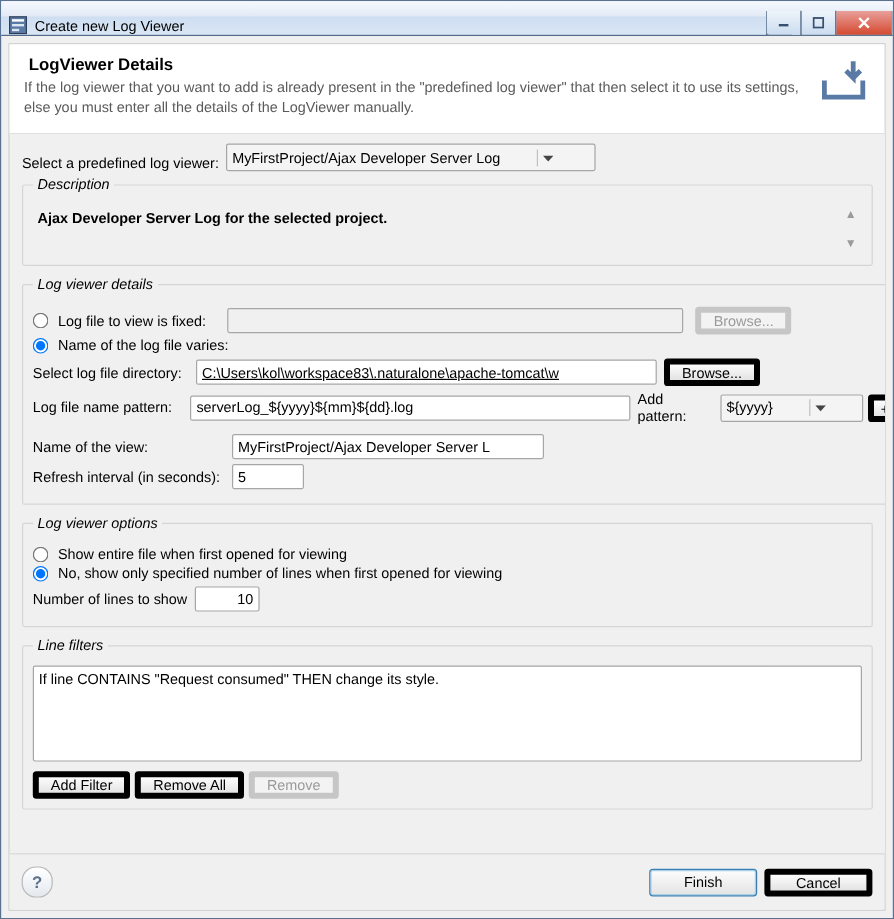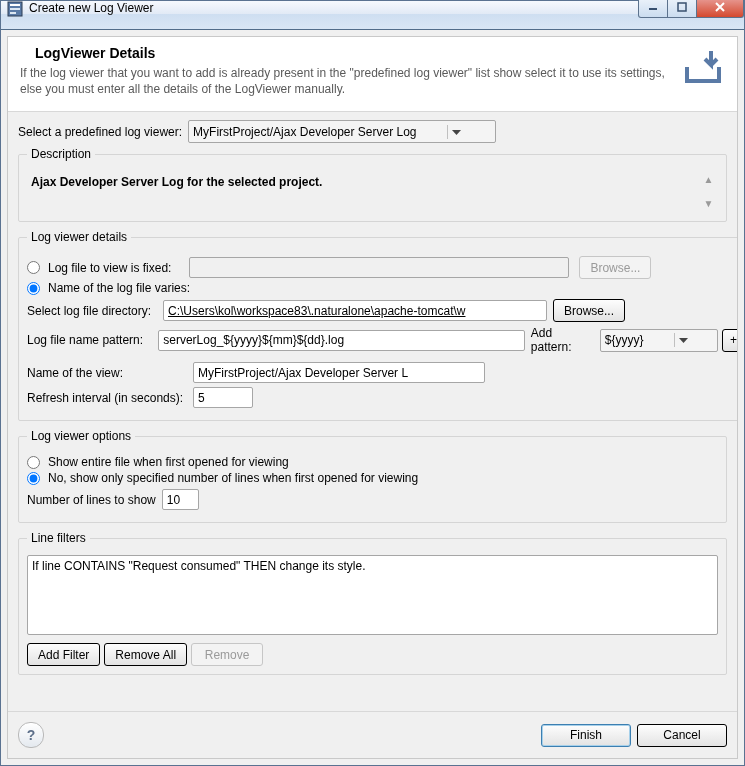--- a/index.html
+++ b/index.html
@@ -1,58 +1,58 @@
 <!DOCTYPE html>
 <html><head>
 <meta charset="utf-8">
 <style>
   html,body{margin:0;padding:0;font-family:"Segoe UI",Tahoma,sans-serif;font-size:12px;color:#000;background:#fff;}
   .window{width:745px;height:766px;box-sizing:border-box;border:1px solid #5a7291;background:#f0f0f0;display:flex;flex-direction:column;}
-  .titlebar{height:28px;background:linear-gradient(to bottom,#f6f9fe 0%,#e2eaf6 45%,#cedef1 46%,#d9e6f5 100%);border-bottom:1px solid #516c8a;display:flex;align-items:flex-start;padding:0 0 0 6px;}
+  .titlebar{height:28px;background:linear-gradient(to bottom,#f6f9fe 0%,#e2eaf6 45%,#cedef1 46%,#d9e6f5 100%);border-bottom:1px solid #516c8a;display:flex;align-items:flex-end;padding:0 0 0 6px;}
   .titlebar .appicon{width:16px;height:16px;margin-right:6px;display:flex;align-items:center;justify-content:center;}
   .titlebar .title{flex:1;font-size:12px;color:#000;}
   .titlebar .winbtns{display:flex;height:20px;margin-top:-4px;}
   .winbtn{width:28px;height:20px;border:1px solid #5c728d;border-top:none;margin-left:-1px;display:flex;align-items:center;justify-content:center;background:linear-gradient(to bottom,#eef4fb,#cbdcef);}
   .winbtn:last-child{border-bottom-right-radius:3px;}
   .winbtn.min{border-bottom-left-radius:3px;}
   .winbtn.close{background:linear-gradient(to bottom,#e9a09b,#d4492f);width:46px;}
   .winbtn svg{display:block;}
   .content{flex:1;background:#fff;margin:6px;border:1px solid #c9c9c9;display:flex;flex-direction:column;}
   .banner{background:#fff;padding:8px 10px 14px 12px;border-bottom:1px solid #d8d8d8;display:flex;}
   .banner-text{flex:1;}
-  .banner h1{margin:0 0 4px 15px;font-size:14px;font-weight:bold;}
+  .banner h1{margin:0 0 4px 4px;font-size:14px;font-weight:bold;}
   .banner p{margin:0;color:#5a5a5a;line-height:1.35;font-size:12px;}
   .banner-icon{width:48px;display:flex;align-items:flex-start;justify-content:center;padding-top:2px;}
   .form{flex:1;background:#f0f0f0;padding:8px 10px;overflow:auto;}
-  .row{display:flex;align-items:center;margin-bottom:4px;}
+  .row{display:flex;align-items:flex-end;margin-bottom:4px;}
   .row label.lead{margin-right:6px;}
   select,input[type=text],textarea{font-family:inherit;font-size:12px;}
   .combo{height:21px;border:1px solid #a6a6a6;background:#f4f4f4;display:inline-flex;align-items:center;padding:0 4px;border-radius:2px;}
   .combo span{padding-right:30px;}
   .combo .arrow{border-left:1px solid #c0c0c0;padding-left:4px;}
   .desc-box{background:#f0f0f0;padding:4px 4px 24px 4px;position:relative;font-weight:bold;}
   .desc-scroll{position:absolute;right:1px;top:1px;bottom:1px;width:17px;display:flex;flex-direction:column;justify-content:space-between;align-items:center;padding:3px 0;}
   .desc-scroll div{color:#9a9a9a;font-size:10px;line-height:1;cursor:default;}
   input[type=text]{height:21px;box-sizing:border-box;border:1px solid #a6a6a6;background:#fff;padding:0 4px;border-radius:2px;}
   input[type=text]:disabled{background:#f0f0f0;color:#888;}
-  .btn{height:23px;min-width:72px;border:1px solid #000000;background:linear-gradient(to bottom,#fdfdfd,#e3e3e3);border-radius:3px;font-family:inherit;font-size:12px;padding:0 10px;cursor:default;}
+  .btn{height:23px;min-width:72px;border:5px solid #000000;background:linear-gradient(to bottom,#fdfdfd,#e3e3e3);border-radius:3px;font-family:inherit;font-size:12px;padding:0 10px;cursor:default;}
   .btn:disabled{color:#9a9a9a;border-color:#c6c6c6;background:#f3f3f3;}
   .btn.small{min-width:22px;padding:0 6px;}
   .btn.primary{border:1px solid #3c7fb1;box-shadow:0 0 0 1px #a6d0ea inset;}
   .radio-row{display:flex;align-items:center;gap:4px;margin:2px 0;}
   .radio-row input{margin:0 4px 0 0;}
   .sub{}
   .field-row{display:flex;align-items:center;margin:4px 0;}
   .field-row .lbl{width:170px;text-align:right;padding-right:6px;}
   .listbox{border:1px solid #a6a6a6;background:#fff;height:72px;padding:3px 4px;overflow:auto;border-radius:2px;}
   .footer{border-top:1px solid #d8d8d8;background:#f0f0f0;padding:10px;display:flex;align-items:center;}
   .footer .help{width:24px;height:24px;border:1px solid #b9b9b9;border-radius:12px;display:flex;align-items:center;justify-content:center;color:#5c6f8a;font-weight:bold;font-size:14px;background:linear-gradient(to bottom,#fff,#e4e9ef);}
   .footer .spacer{flex:1;}
   fieldset{border:1px solid #d5d5d5;border-radius:2px;margin:4px 0 8px 0;padding:10px 8px 8px 8px;}
-  legend{padding:0 4px;}
+  legend{padding:0 4px;font-style:italic;}
 </style>
 </head>
 <body>
 
 <div class="window">
 
   <div class="titlebar">
     <span class="appicon">
       <svg width="16" height="16" viewBox="0 0 16 16">
           <rect x="1" y="1" width="14" height="14" fill="#5a7aa6" stroke="#2c3d55"></rect>
@@ -79,21 +79,21 @@
           </svg>
         </div>
     </div>
   </div>
 
   <div class="content">
 
     <div class="banner">
       <div class="banner-text">
         <h1>LogViewer Details</h1>
-        <p>If the log viewer that you want to add is already present in the "predefined log viewer" list show select it to use its settings, else you must enter all the details of the LogViewer manually.</p>
+        <p>If the log viewer that you want to add is already present in the "predefined log viewer" that then select it to use its settings, else you must enter all the details of the LogViewer manually.</p>
       </div>
       <div class="banner-icon">
         <svg width="44" height="44" viewBox="0 0 44 44">
           <path d="M6 20 v14 h32 v-14" fill="none" stroke="#5a7aa6" stroke-width="4"></path>
           <path d="M30 4 L30 18 L24 12 M30 18 L36 12" fill="none" stroke="#5a7aa6" stroke-width="4" stroke-linejoin="miter"></path>
         </svg>
       </div>
     </div>
 
     <div class="form">
@@ -151,41 +151,41 @@
               <span class="arrow"><svg width="9" height="6">
                     <path d="M0 0 L4.5 5 L9 0 Z" fill="#444"></path>
                   </svg></span>
             </div>
             <button class="btn small" style="margin-left:4px">+</button>
           </div>
         </div>
 
         <div class="field-row" style="margin-top:8px">
           <div class="lbl" style="width:160px;text-align:left">Name of the view:</div>
-          <input type="text" style="width: 292px;" value="MyFirstProject/Ajax Developer Server L">
+          <input type="text" style="width: 260px;" value="MyFirstProject/Ajax Developer Server L">
         </div>
         <div class="field-row">
           <div class="lbl" style="width:160px;text-align:left">Refresh interval (in seconds):</div>
           <input type="text" style="width: 60px;" value="5">
         </div>
       </fieldset>
 
       <fieldset>
         <legend>Log viewer options</legend>
         <div class="radio-row">
           <input type="radio" name="show" style="">
           <label>Show entire file when first opened for viewing</label>
         </div>
         <div class="radio-row">
           <input type="radio" name="show" checked="" style="">
           <label>No, show only specified number of lines when first opened for viewing</label>
         </div>
         <div class="field-row sub">
           <label style="margin-right:6px">Number of lines to show</label>
-          <input type="text" style="width: 37px;" value="10">
+          <input type="text" style="width: 54px; text-align: right;" value="10">
         </div>
       </fieldset>
 
       <fieldset>
         <legend>Line filters</legend>
         <div class="listbox">
           <div>If line CONTAINS "Request consumed" THEN change its style.</div>
         </div>
         <div style="margin-top:8px;display:flex;gap:4px">
           <button class="btn">Add Filter</button>

